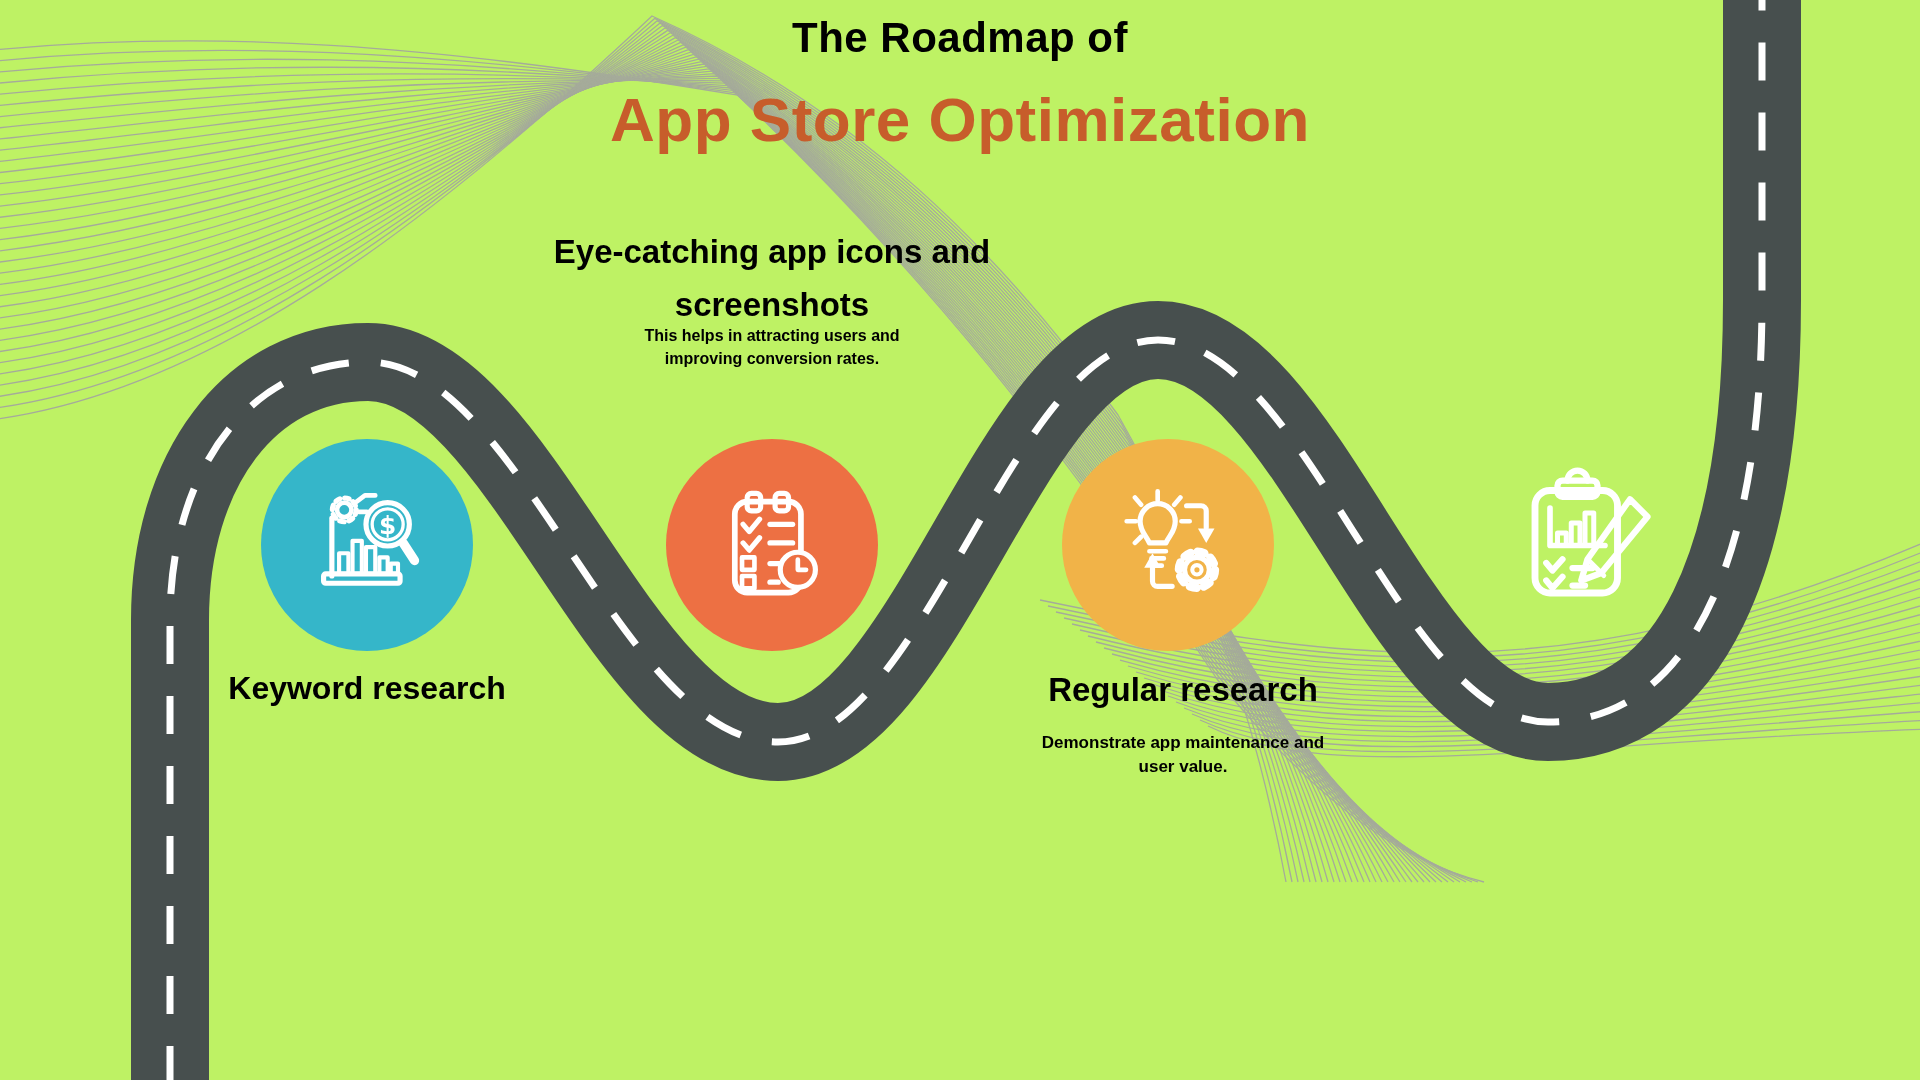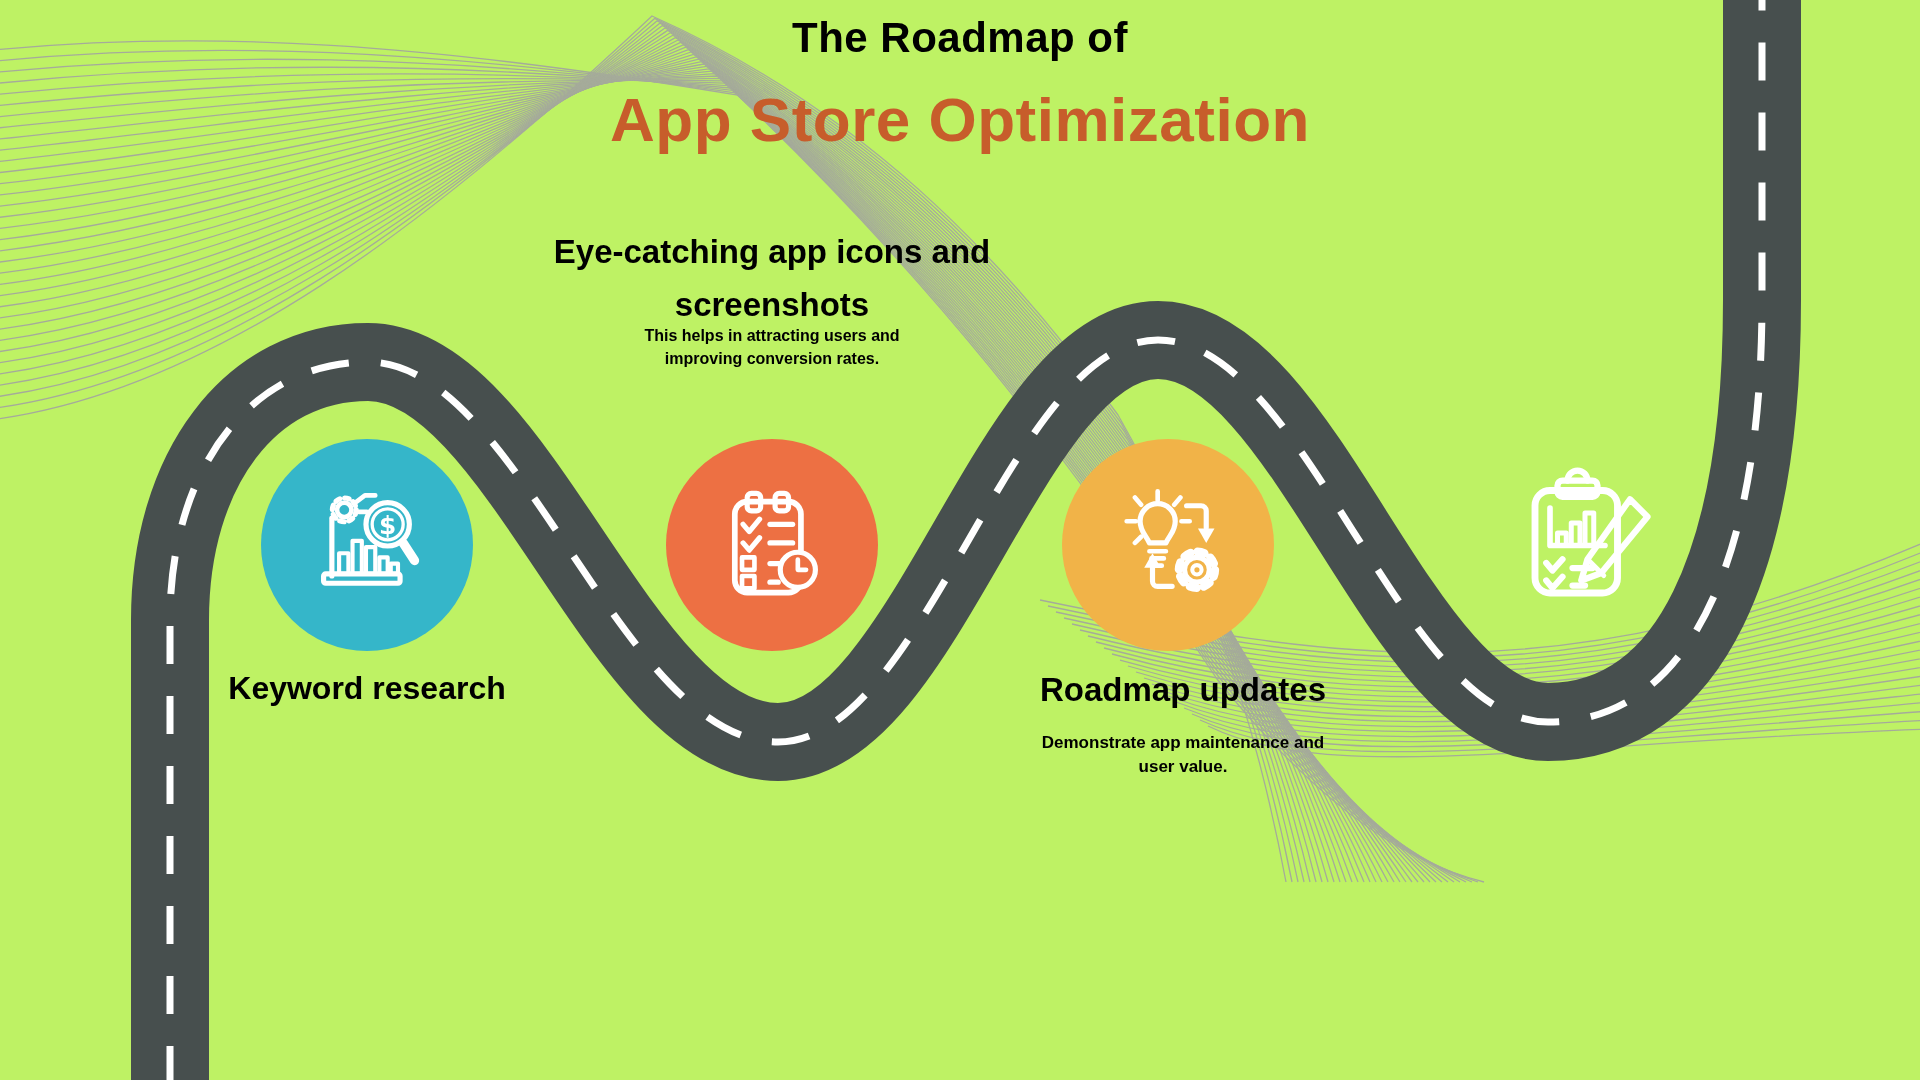--- a/index.html
+++ b/index.html
@@ -160,21 +160,21 @@
       <path d="M 50 8 v 9 M 28 14 l 6 7 M 72 14 l -6 7 M 20 37 h 9 M 73 37 h 8 M 28 58 l 6 -6" stroke-width="4.5"></path>
       <path d="M 78 22 h 14 a 5 5 0 0 1 5 5 v 16" stroke-width="5"></path>
       <polygon points="89,44 97,58 105,44" fill="#ffffff" stroke="none"></polygon>
       <circle cx="88" cy="84" r="12" stroke-width="5"></circle>
       <circle cx="88" cy="84" r="17.5" stroke-width="8" stroke-dasharray="6.9 6.85"></circle>
       <circle cx="88" cy="84" r="4.5" stroke-width="4"></circle>
       <path d="M 64 100 h -14 a 5 5 0 0 1 -5 -5 v -14" stroke-width="5"></path>
       <polygon points="37,82 45,68 53,82" fill="#ffffff" stroke="none"></polygon>
     </svg>
   </div>
-  <div class="abs node-heading h3a">Roadmap updates</div>
+  <div class="abs node-heading h3a">Regular research</div>
   <div class="abs node-body b3a">Demonstrate app maintenance and user value.</div>
 
   <div class="abs node4">
     <svg viewBox="0 0 120 120" fill="none" stroke="#ffffff" stroke-linecap="round" stroke-linejoin="round">
       <rect x="16" y="22" width="66" height="82" rx="12" stroke-width="5.5"></rect>
       <rect x="34" y="14" width="32" height="13" rx="4" stroke-width="5"></rect>
       <path d="M 42 14 a 8 8 0 0 1 16 0" stroke-width="5"></path>
       <path d="M 28 36 V 66 H 72" stroke-width="4.5"></path>
       <rect x="34" y="56" width="7" height="10" stroke-width="4"></rect>
       <rect x="45" y="48" width="7" height="18" stroke-width="4"></rect>

